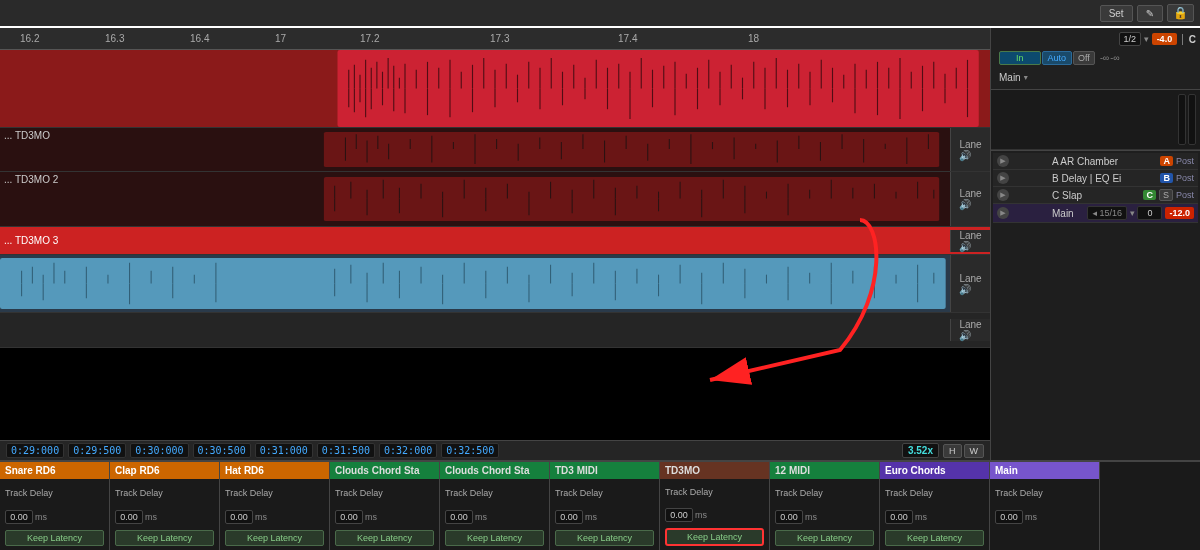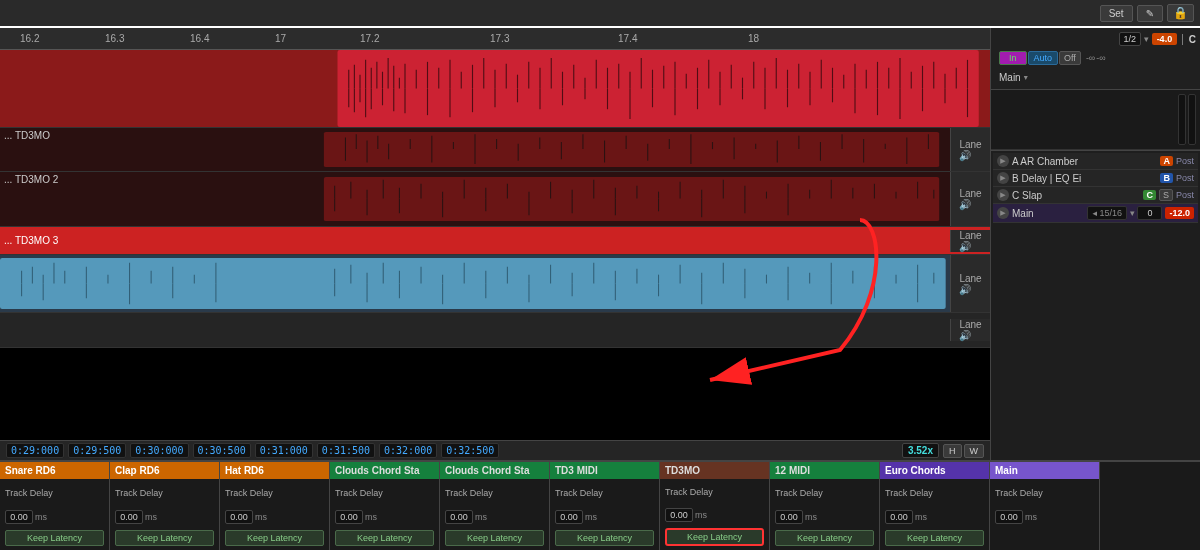--- a/index.html
+++ b/index.html
@@ -77,21 +77,21 @@
       border-radius: 2px;
     }
 
     
     .iao-row {
       display: flex;
       gap: 1px;
       align-items: center;
       padding: 2px 4px;
     }
-    .btn-in { background: #a21caf; color: #6d6; border: 1px solid #4a7a4a; font-size: 9px; padding: 1px 9px; border-radius: 2px; cursor: pointer; }
+    .btn-in { background: #0c4a6e; color: #6d6; border: 1px solid #4a7a4a; font-size: 9px; padding: 1px 16px; border-radius: 2px; cursor: pointer; }
     .btn-auto { background: #1a4a6a; color: #4af; border: 1px solid #2a6a9a; font-size: 9px; padding: 1px 5px; border-radius: 2px; cursor: pointer; }
     .btn-off { background: #3a3a3a; color: #aaa; border: 1px solid #555; font-size: 9px; padding: 1px 4px; border-radius: 2px; cursor: pointer; }
 
     .vol-row {
       display: flex;
       align-items: center;
       gap: 3px;
       padding: 2px 4px;
     }
     .main-label {
@@ -134,20 +134,21 @@
       flex-shrink: 0;
     }
 
     .inst-name {
       flex: 1;
       color: #ccc;
       font-size: 10px;
       white-space: nowrap;
       overflow: hidden;
       text-overflow: ellipsis;
+      margin-left: 40px;
     }
 
     .inst-badge {
       font-size: 9px;
       padding: 0 3px;
       border-radius: 2px;
       font-weight: bold;
     }
     .badge-a { background: #cc4400; color: #fff; }
     .badge-b { background: #2255aa; color: #fff; }

